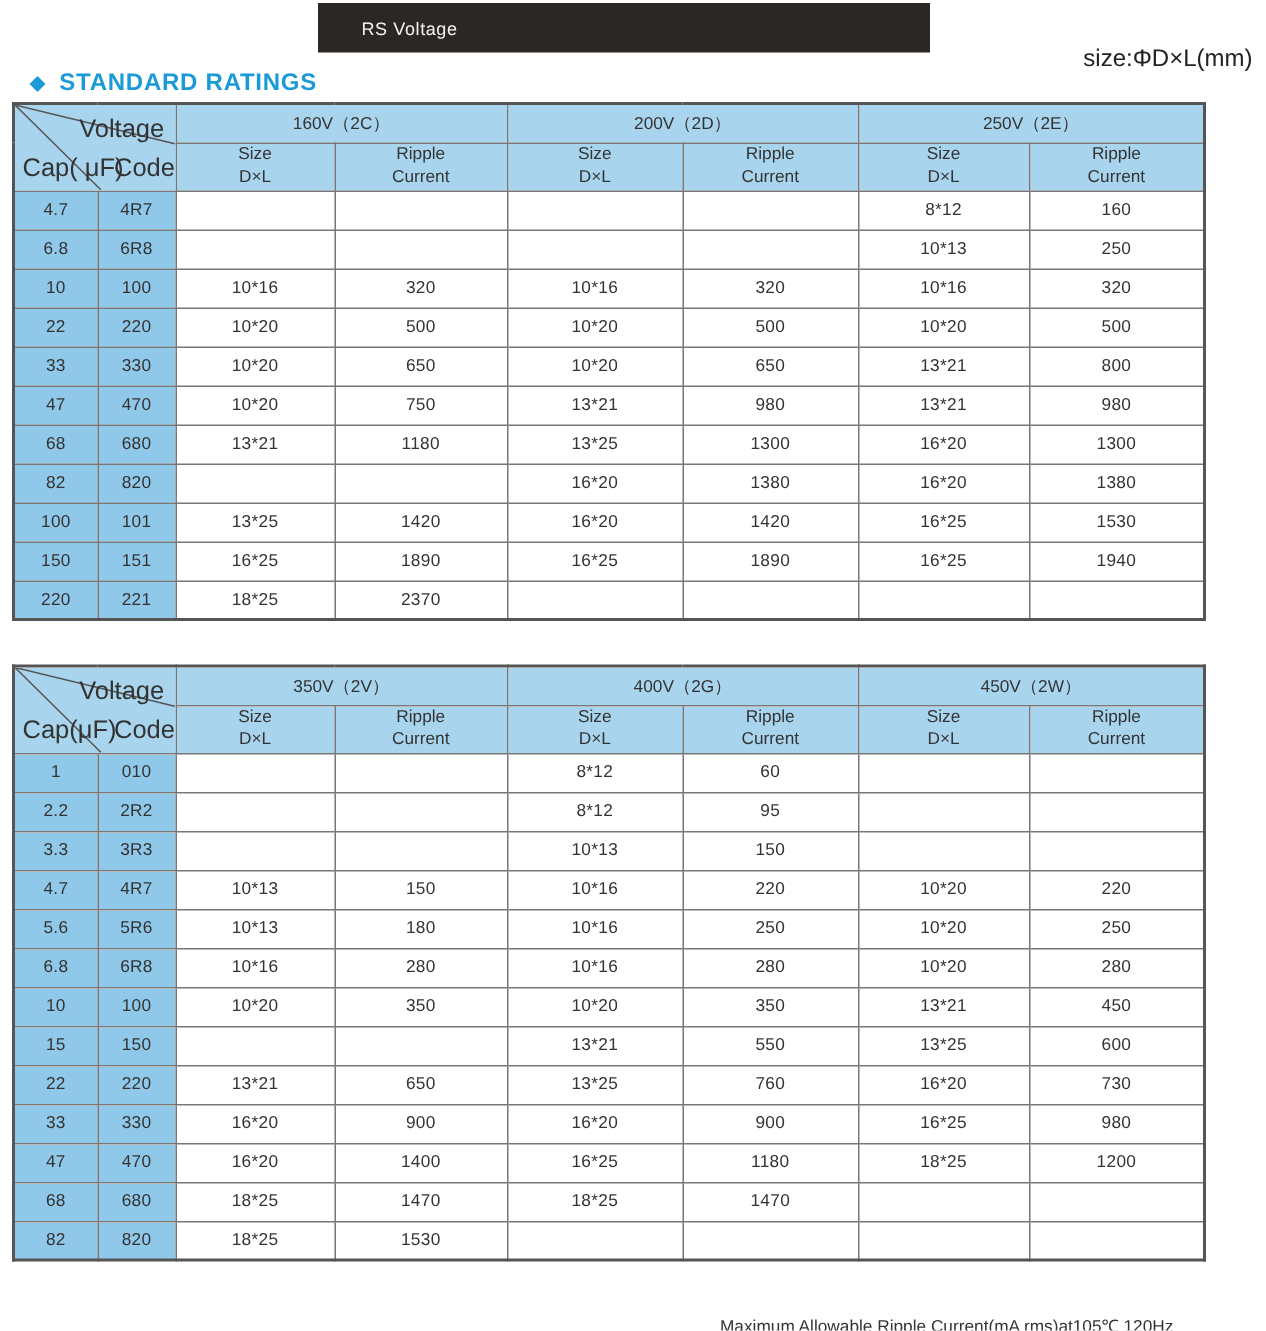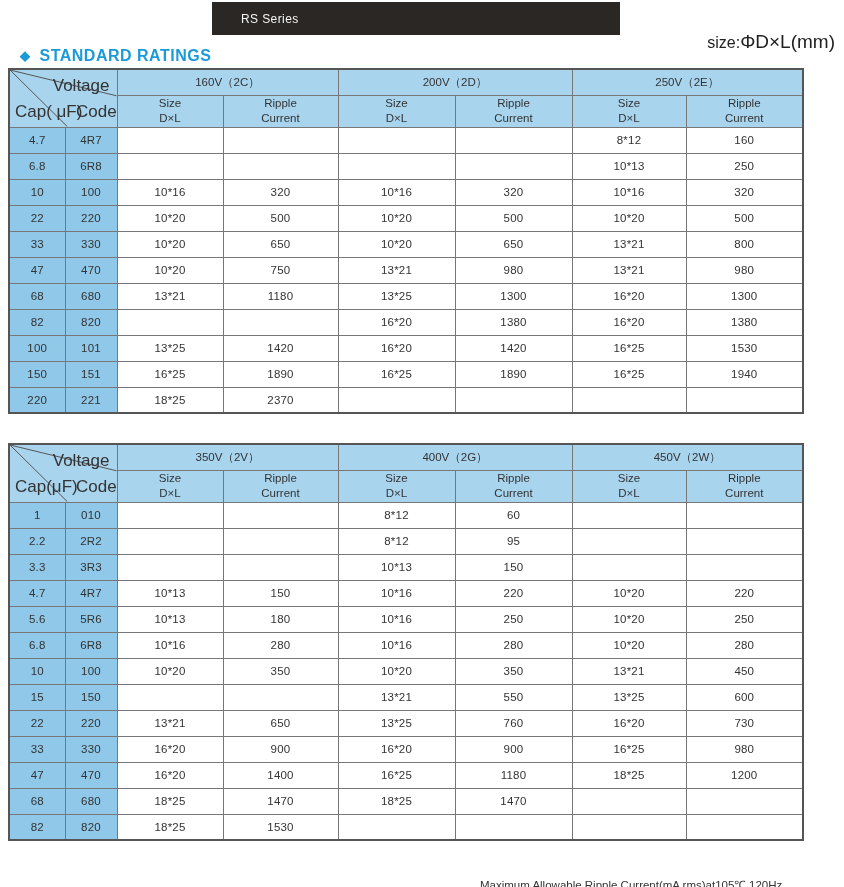--- a/index.html
+++ b/index.html
@@ -5,21 +5,21 @@
   * { margin:0; padding:0; box-sizing:border-box; }
   html,body { width:844px; height:887px; background:#fff; font-family:"Liberation Sans", sans-serif; position:relative; overflow:hidden; }
 
   .page-title { position:absolute; left:20px; top:7px; color:#1b9ad8; font-size:16px; font-weight:bold; letter-spacing:0.5px; white-space:nowrap;margin-top:40px; }
   .page-title .diamond { font-size:13px; margin-right:9px; vertical-align:1px; }
 
   .series-bar { position:absolute; left:212px; top:2px; width:408px; height:33px; background:#2b2725; color:#f4f4f4; font-size:12px; display:flex; align-items:center; padding-left:29px; letter-spacing:0.4px; }
 
   .size-note { position:absolute; right:9px; top:31px; color:#222; white-space:nowrap; }
   .size-note .big { font-size:16px; }
-  .size-note .small { font-size:19px; }
+  .size-note .small { font-size:16px; }
 
   table.ratings { position:absolute; left:8px; border-collapse:collapse; table-layout:fixed; width:794px; border:2px solid #555; }
   #table1 { top:68px; }
   #table2 { top:443px; }
 
   .ratings th, .ratings td { border:1px solid #777; font-weight:normal; color:#333; text-align:center; vertical-align:middle; overflow:hidden; }
   .ratings thead th { background:#a8d4ee; font-size:11.5px; }
   .ratings thead .vrow th { height:26px; }
   .ratings thead .srow th { height:32px; line-height:1.3; }
   .ratings tbody td { height:26px; font-size:11.5px; background:#fff; letter-spacing:0.2px; }
@@ -35,21 +35,21 @@
   .footer-note { position:absolute; left:480px; top:849px; font-size:11.5px; color:#333; line-height:1.45; white-space:nowrap;margin-top:28px; }
 </style>
 </head>
 <body>
 
 <div class="page-title">
   <span class="diamond">◆</span><span>STANDARD RATINGS</span>
 </div>
 
 <div class="series-bar">
-  <span>RS Series</span>
+  <span>RS Voltage</span>
 </div>
 
 <div class="size-note">
   <span class="big">size:</span><span class="small">ΦD×L(mm)</span>
 </div>
 
 <table class="ratings" id="table1">
   <colgroup>
     <col style="width:56px">
       <col style="width:52px">

